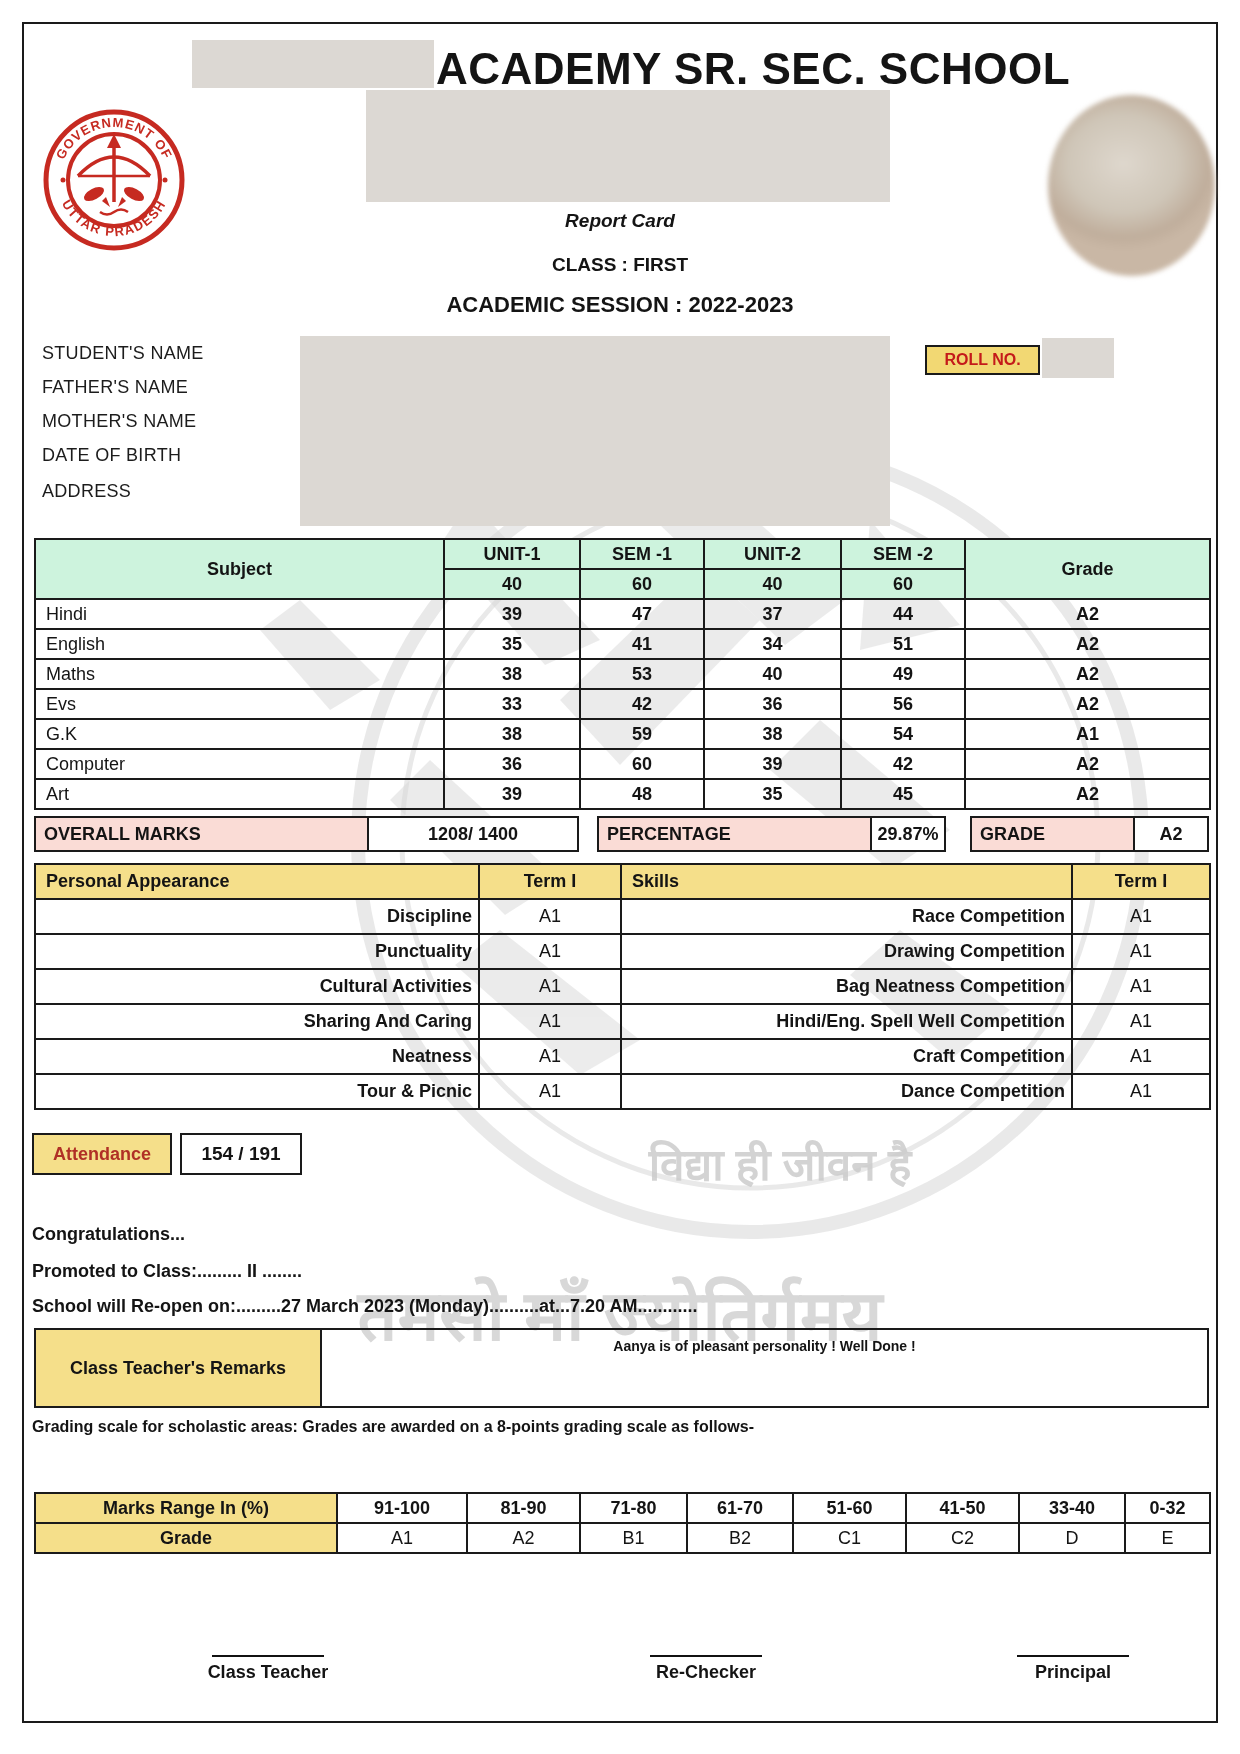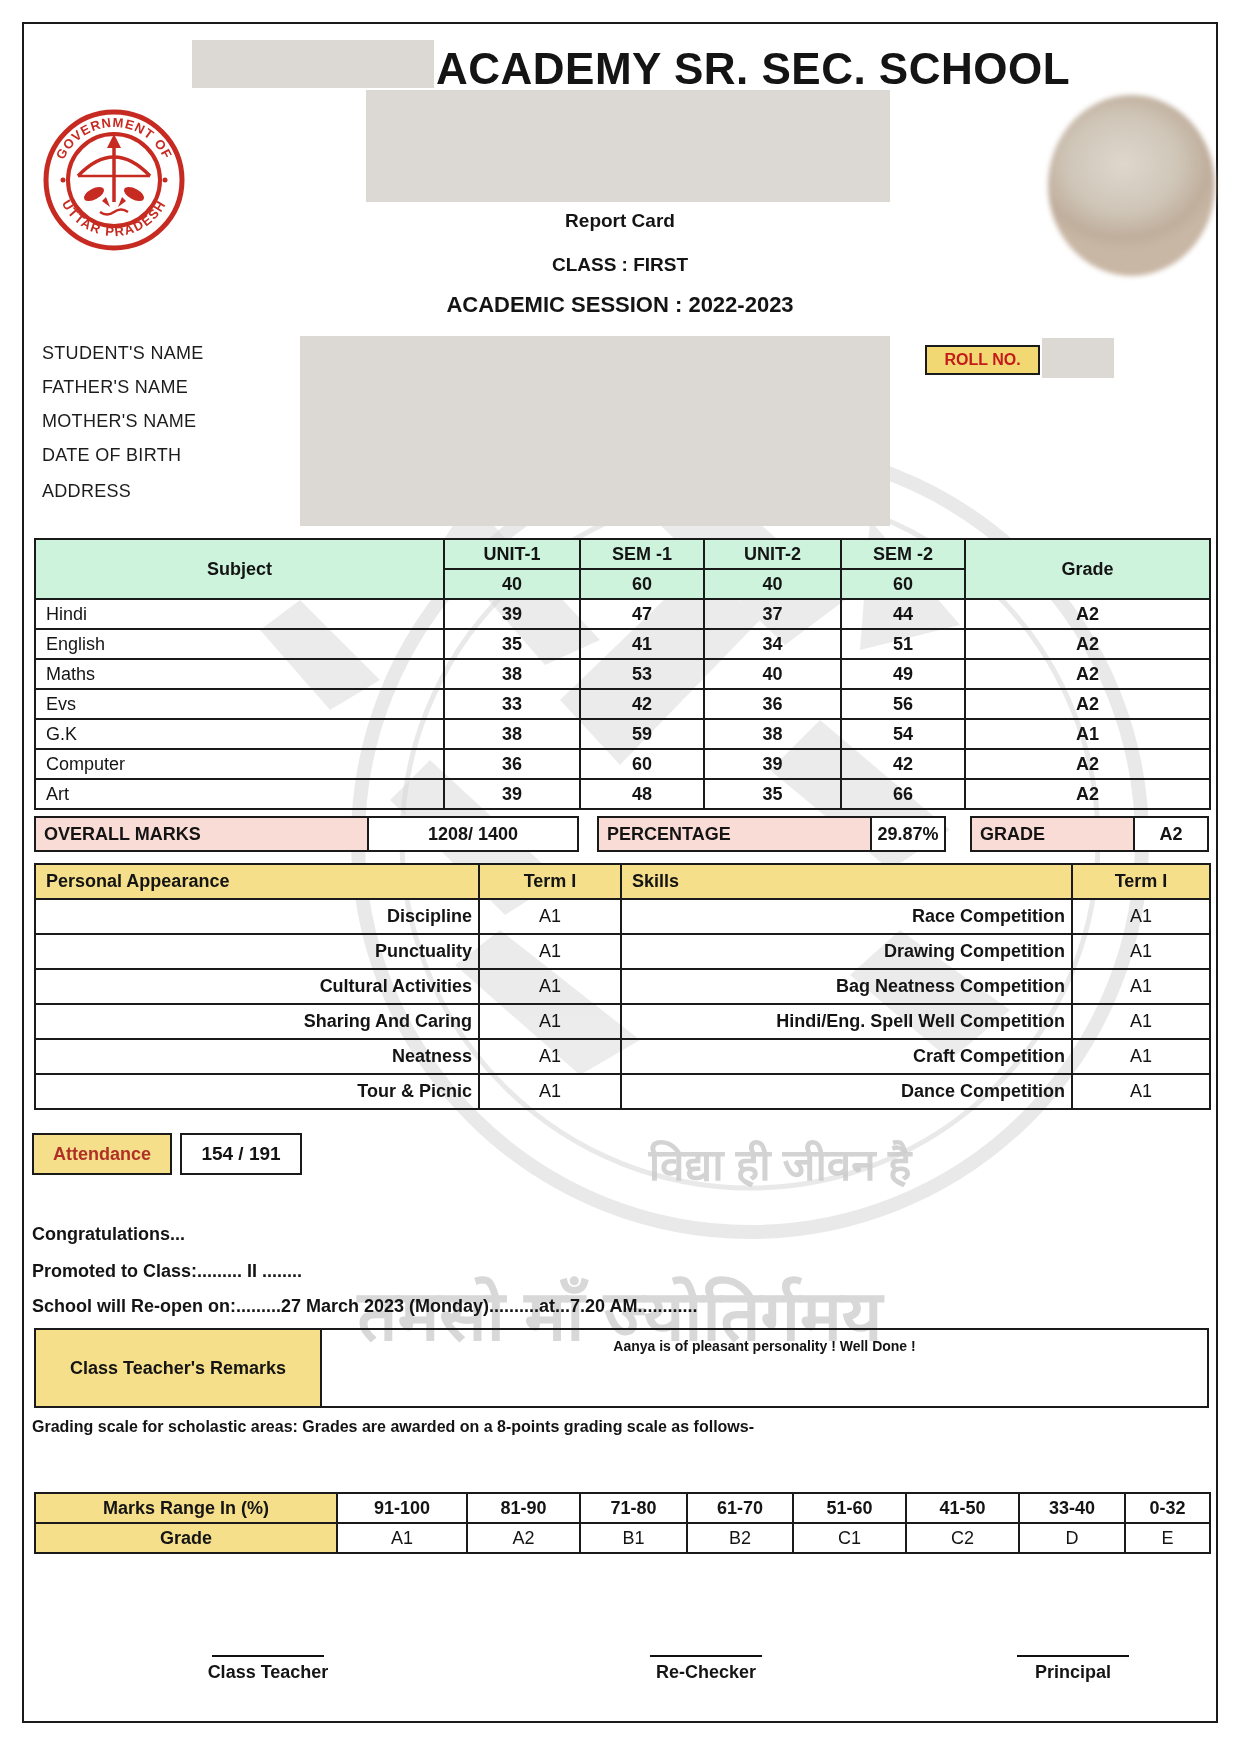--- a/index.html
+++ b/index.html
@@ -10,21 +10,21 @@
 
   
   #page-border{left:22px;top:22px;width:1196px;height:1701px;border:2.5px solid #1a1a1a;}
 
   
   #watermark{left:0;top:0;width:1240px;height:1754px;pointer-events:none;}
 
   
   #school-title{left:436px;top:44px;font-size:44px;font-weight:bold;letter-spacing:0.5px;white-space:nowrap;}
   .hdr-line{left:22px;width:1196px;text-align:center;font-weight:bold;}
-  #report-card{top:210px;font-size:19px;}
+  #report-card{top:210px;font-size:19px;font-style:italic;}
   #class-line{top:254px;font-size:19px;}
   #session-line{top:292px;font-size:22px;}
 
   
   .stud-label{left:42px;font-size:18px;letter-spacing:0.3px;color:#1c1c1c;}
   #roll-box{left:925px;top:345px;width:115px;height:30px;background:#f2d873;border:2.5px solid #1a1a1a;
             display:flex;align-items:center;justify-content:center;font-weight:bold;font-size:16px;color:#c41a1a;}
 
   
   table{border-collapse:collapse;table-layout:fixed;width:100%;}
@@ -227,21 +227,21 @@
         <td class="mark">60</td>
         <td class="mark">39</td>
         <td class="mark">42</td>
         <td class="grade">A2</td>
       </tr>
       <tr>
         <td class="subj">Art</td>
         <td class="mark">39</td>
         <td class="mark">48</td>
         <td class="mark">35</td>
-        <td class="mark">66</td>
+        <td class="mark">45</td>
         <td class="grade">A2</td>
       </tr>
     </tbody>
       </table>
   </div>
 
   <div class="abs pair" style="left:34px;top:816px;width:545px;">
     <div class="lbl" style="width:315px;">OVERALL MARKS</div>
     <div class="val">1208/ 1400</div>
   </div>

